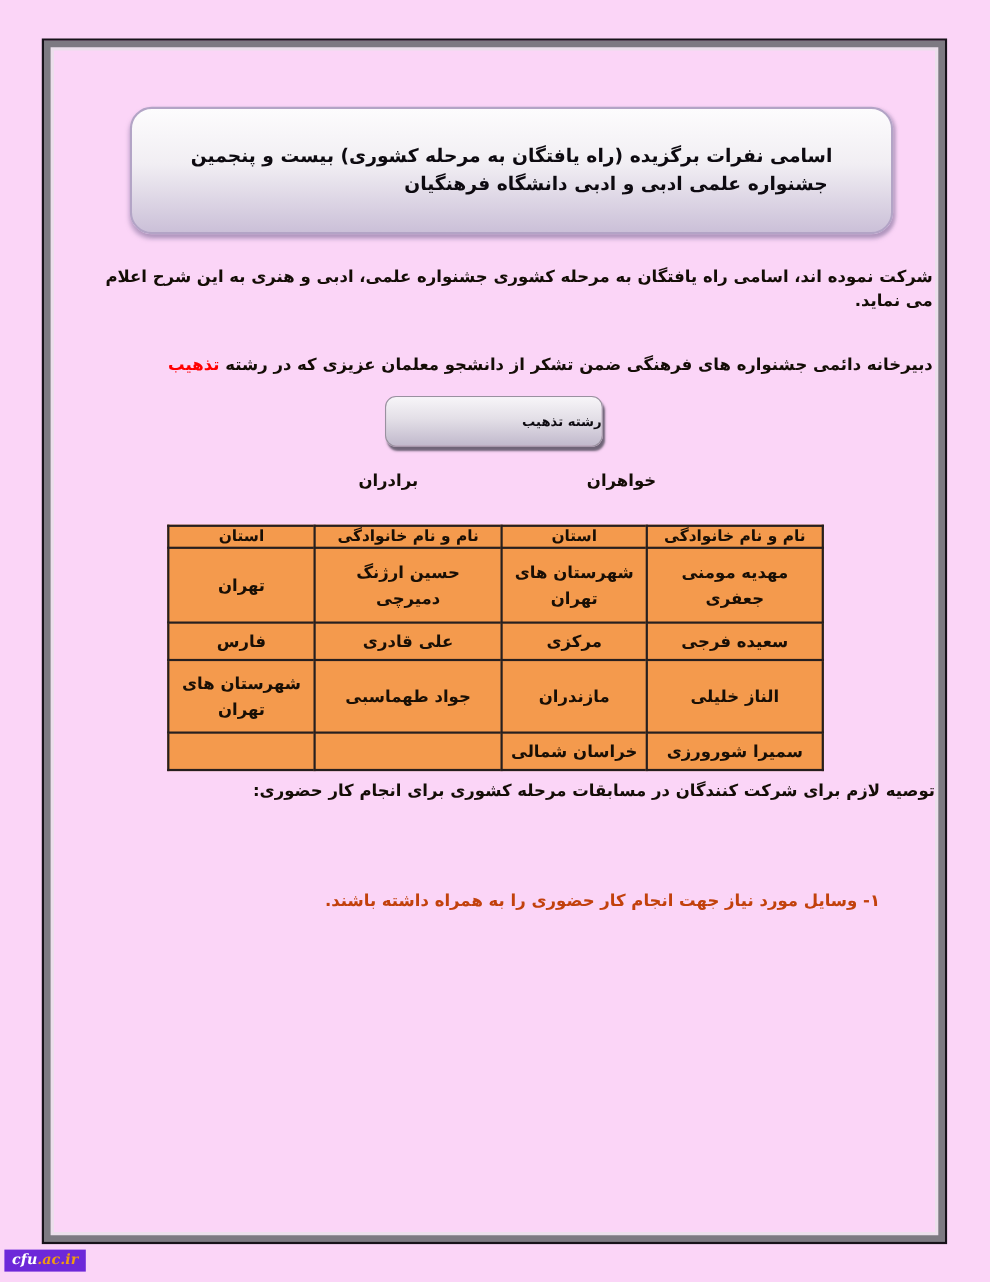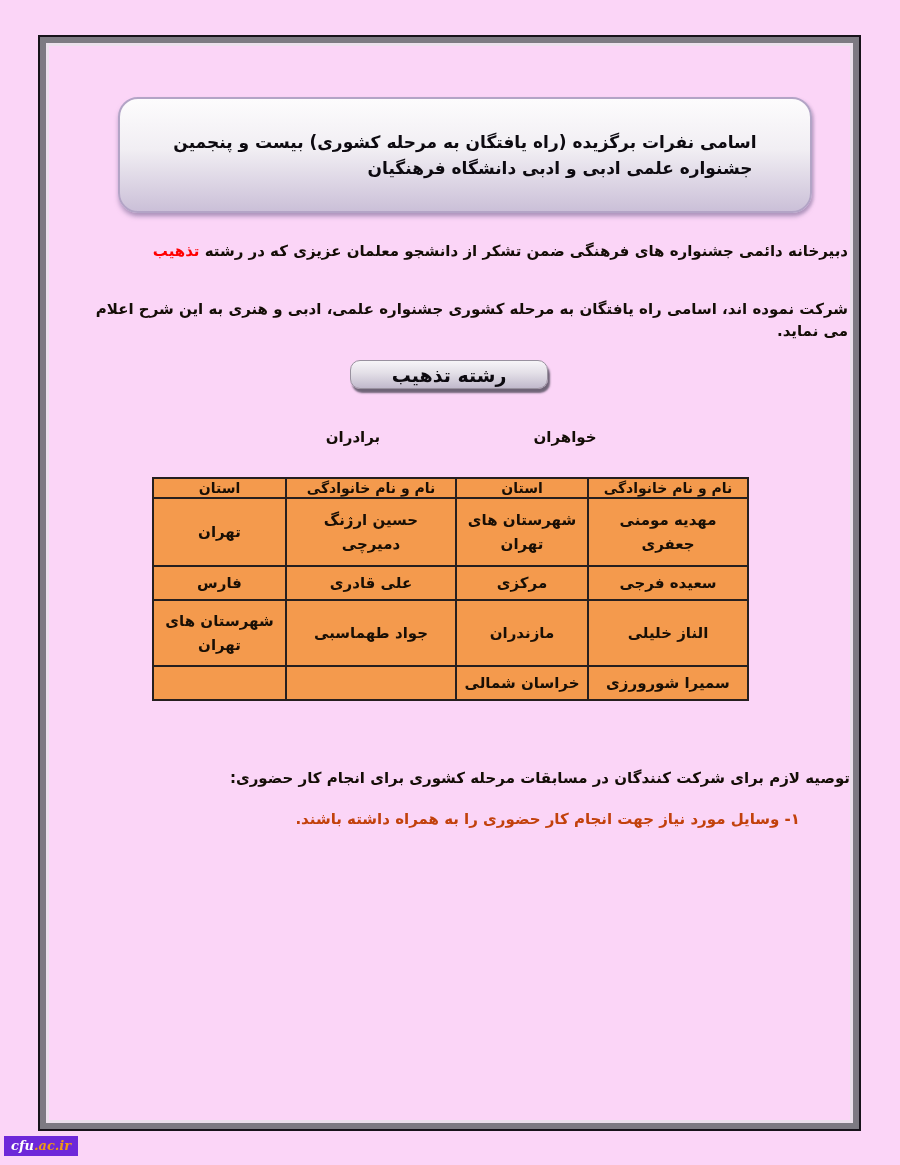--- a/index.html
+++ b/index.html
@@ -48,27 +48,27 @@
     text-align: right;
     color: #140d06;
   }
   .intro p { font-size: 15px; font-weight: bold; margin-bottom: 36px; line-height: 22px; }
   .red-word { color: #ff0000; }
 
   
   .field-badge {
     position: absolute;
     left: 350px; top: 360px;
-    width: 198px; height: 29px;
+    width: 198px; height: 46px;
     border-radius: 10px;
     border: 1px solid #99919f;
     background: linear-gradient(to bottom, #f7f5f8 0%, #e3dfe7 45%, #c1b9cc 100%);
     box-shadow: 2px 4px 2px rgba(86,80,96,0.85);
-    display: flex; align-items: center; justify-content: center;
-    font-size: 19px; font-weight: bold; color: #0d0a10;
+    display: flex; align-items: center; justify-content: flex-start;
+    font-size: 12px; font-weight: bold; color: #0d0a10;
   }
 
   
   .group-label {
     position: absolute;
     top: 428px;
     width: 120px;
     text-align: center;
     font-size: 15px; font-weight: bold; color: #140d06;
   }
@@ -99,21 +99,21 @@
   col.c-prov-s { width: 132px; }
   col.c-name-b { width: 170px; }
   col.c-prov-b { width: 133px; }
   tr.rh-tall1 { height: 68px; }
   tr.rh-short { height: 34px; }
   tr.rh-tall2 { height: 66px; }
 
   
   .note1 {
     position: absolute;
-    right: 50px; top: 769px;
+    right: 50px; top: 710px;
     font-size: 15px; font-weight: bold; color: #140d06;
     text-align: right;
   }
   .note2 {
     position: absolute;
     right: 100px; top: 810px;
     font-size: 15px; font-weight: bold; color: #c2410c;
     text-align: right;
   }
 
@@ -137,22 +137,22 @@
 <body>
 
 <div class="frame"></div>
 
 <div class="title-box">
   <div class="title-line">اسامی نفرات برگزیده (راه یافتگان به  مرحله کشوری) بیست و پنجمین</div>
   <div class="title-line second">جشنواره علمی ادبی و ادبی دانشگاه فرهنگیان</div>
 </div>
 
 <div class="intro">
+  <p>شرکت نموده اند، اسامی راه یافتگان به مرحله کشوری جشنواره علمی، ادبی و هنری به این شرح اعلام می نماید.</p>
   <p><span>دبیرخانه دائمی جشنواره های فرهنگی ضمن تشکر از دانشجو معلمان عزیزی که در رشته</span> <span class="red-word">تذهیب</span></p>
-  <p>شرکت نموده اند، اسامی راه یافتگان به مرحله کشوری جشنواره علمی، ادبی و هنری به این شرح اعلام می نماید.</p>
 </div>
 
 <div class="field-badge">
   <span>رشته تذهیب</span>
 </div>
 
 <div class="group-label sisters">خواهران</div>
 <div class="group-label brothers">برادران</div>
 
 <table class="results">

